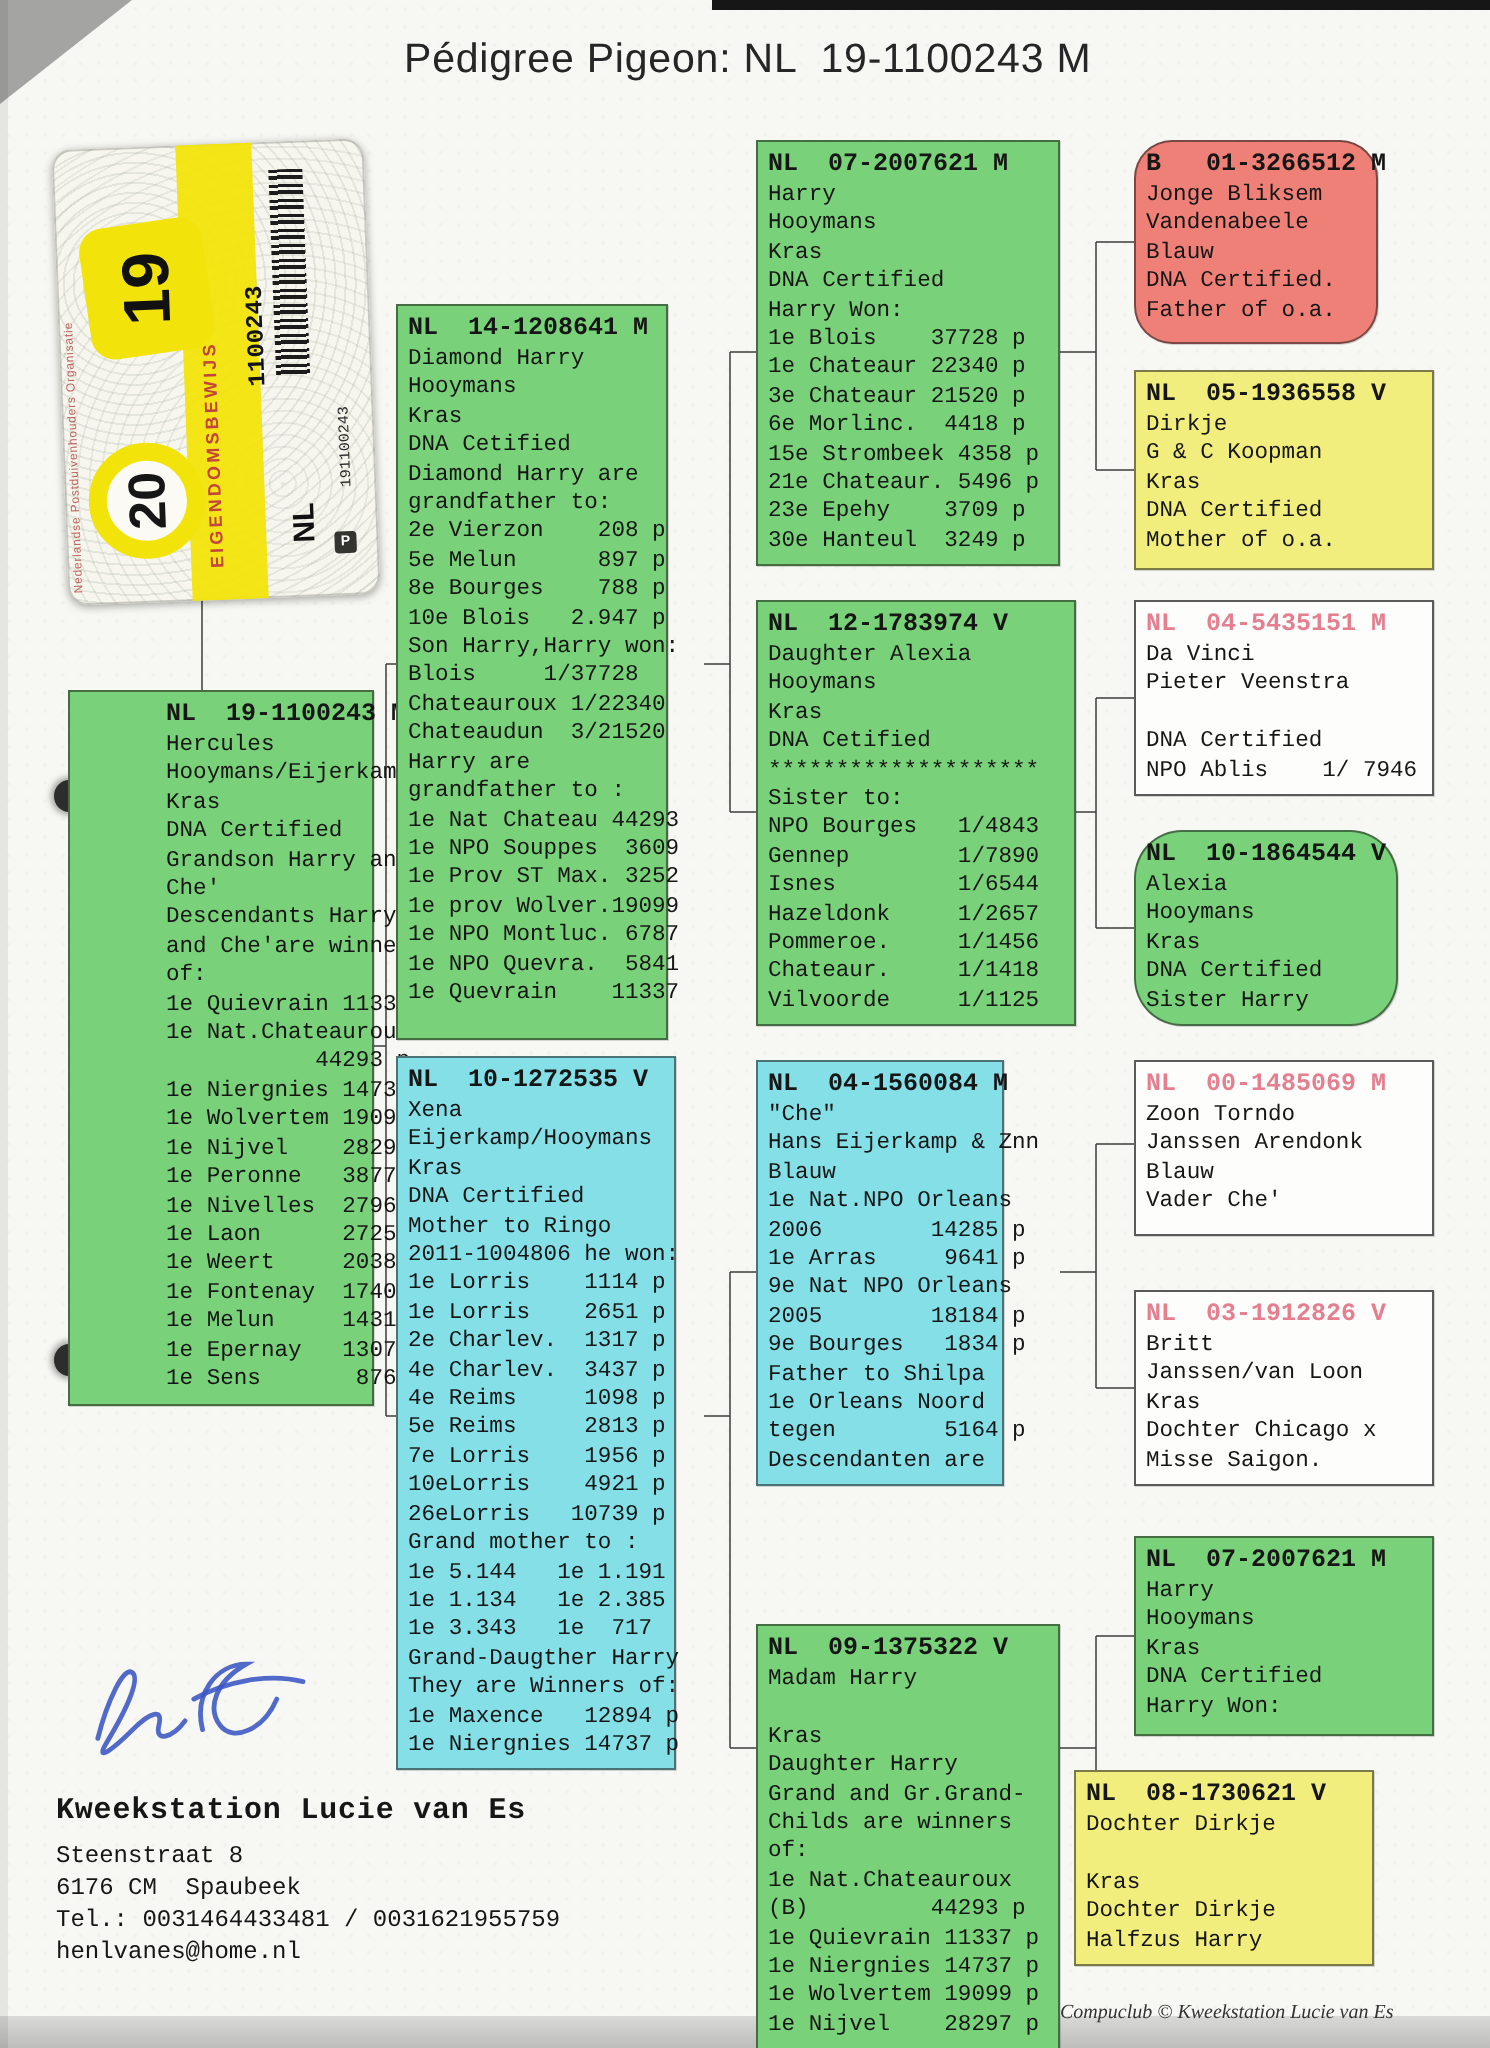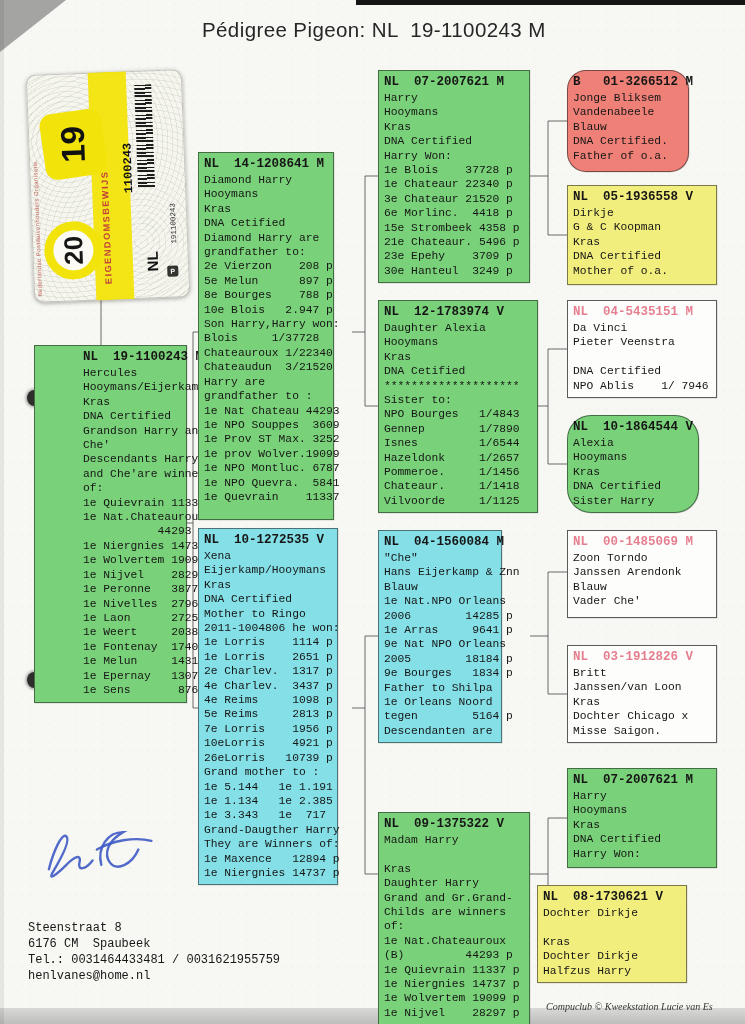--- a/index.html
+++ b/index.html
@@ -60,21 +60,21 @@
            align-items:center; justify-content:center; transform:rotate(-90deg);
            font:bold 15px "Liberation Sans", sans-serif; color:#111; }
   .rc-plogo { position:absolute; left:134px; top:196px; width:11px; height:11px; background:#33332f;
               color:#fff; font:bold 7px/11px "Liberation Sans", sans-serif; text-align:center; border-radius:2px; }
 
   
   .signature { position:absolute; left:38px; top:816px; width:120px; height:78px; }
   .signature path { fill:none; stroke:#3a56c4; stroke-width:2.2; stroke-linecap:round; opacity:.88; }
   .contact-name { position:absolute; left:28px; top:897px; font:bold 15px "Liberation Mono", monospace; letter-spacing:.4px; }
   .contact-lines { position:absolute; left:28px; top:920px; font:12px/16px "Liberation Mono", monospace; white-space:pre; }
-  .credit { position:absolute; left:530px; top:1001px; font:italic 10px "Liberation Serif", serif; color:#333;margin-left:16px; }
+  .credit { position:absolute; left:530px; top:1001px; font:italic 10px "Liberation Serif", serif; color:#333; }
 
   
   .art-corner { position:absolute; left:0; top:0; width:66px; height:52px; background:#a4a4a2;
                 clip-path:polygon(0 0,100% 0,0 100%); }
   .art-topstrip { position:absolute; left:356px; top:0; width:389px; height:5px; background:#161616; }
   .art-bottom { position:absolute; left:0; top:1008px; width:745px; height:16px;
                 background:linear-gradient(#d9d9d7,#bdbdbb); }
   .art-leftedge { position:absolute; left:0; top:0; width:4px; height:1024px; background:rgba(0,0,0,.07); }
   .hole { position:absolute; width:15px; height:16px; border-radius:50%; background:#2d2d2b;
           box-shadow:0 0 3px 1.5px rgba(0,0,0,.35); }
@@ -349,19 +349,20 @@
 Dochter Dirkje
 Halfzus Harry</pre>
   </div>
 
   <svg class="signature" viewBox="0 0 110 70" xmlns="http://www.w3.org/2000/svg">
     <path d="M10,48 C14,32 22,14 26,18 C30,22 20,40 14,50 C8,60 18,52 26,44 C34,36 40,34 38,42 C36,50 44,48 50,40"></path>
     <path d="M58,44 C54,28 64,14 78,14 C64,22 60,34 66,42 C72,50 86,44 92,30"></path>
     <path d="M54,30 C68,22 88,18 104,22"></path>
   </svg>
 
+  <div class="contact-name">Kweekstation Lucie van Es</div>
   <pre class="contact-lines">Steenstraat 8
 6176 CM  Spaubeek
 Tel.: 0031464433481 / 0031621955759
 henlvanes@home.nl</pre>
   <div class="credit">Compuclub © Kweekstation Lucie van Es</div>
 
 </div>
 
 </body></html>

